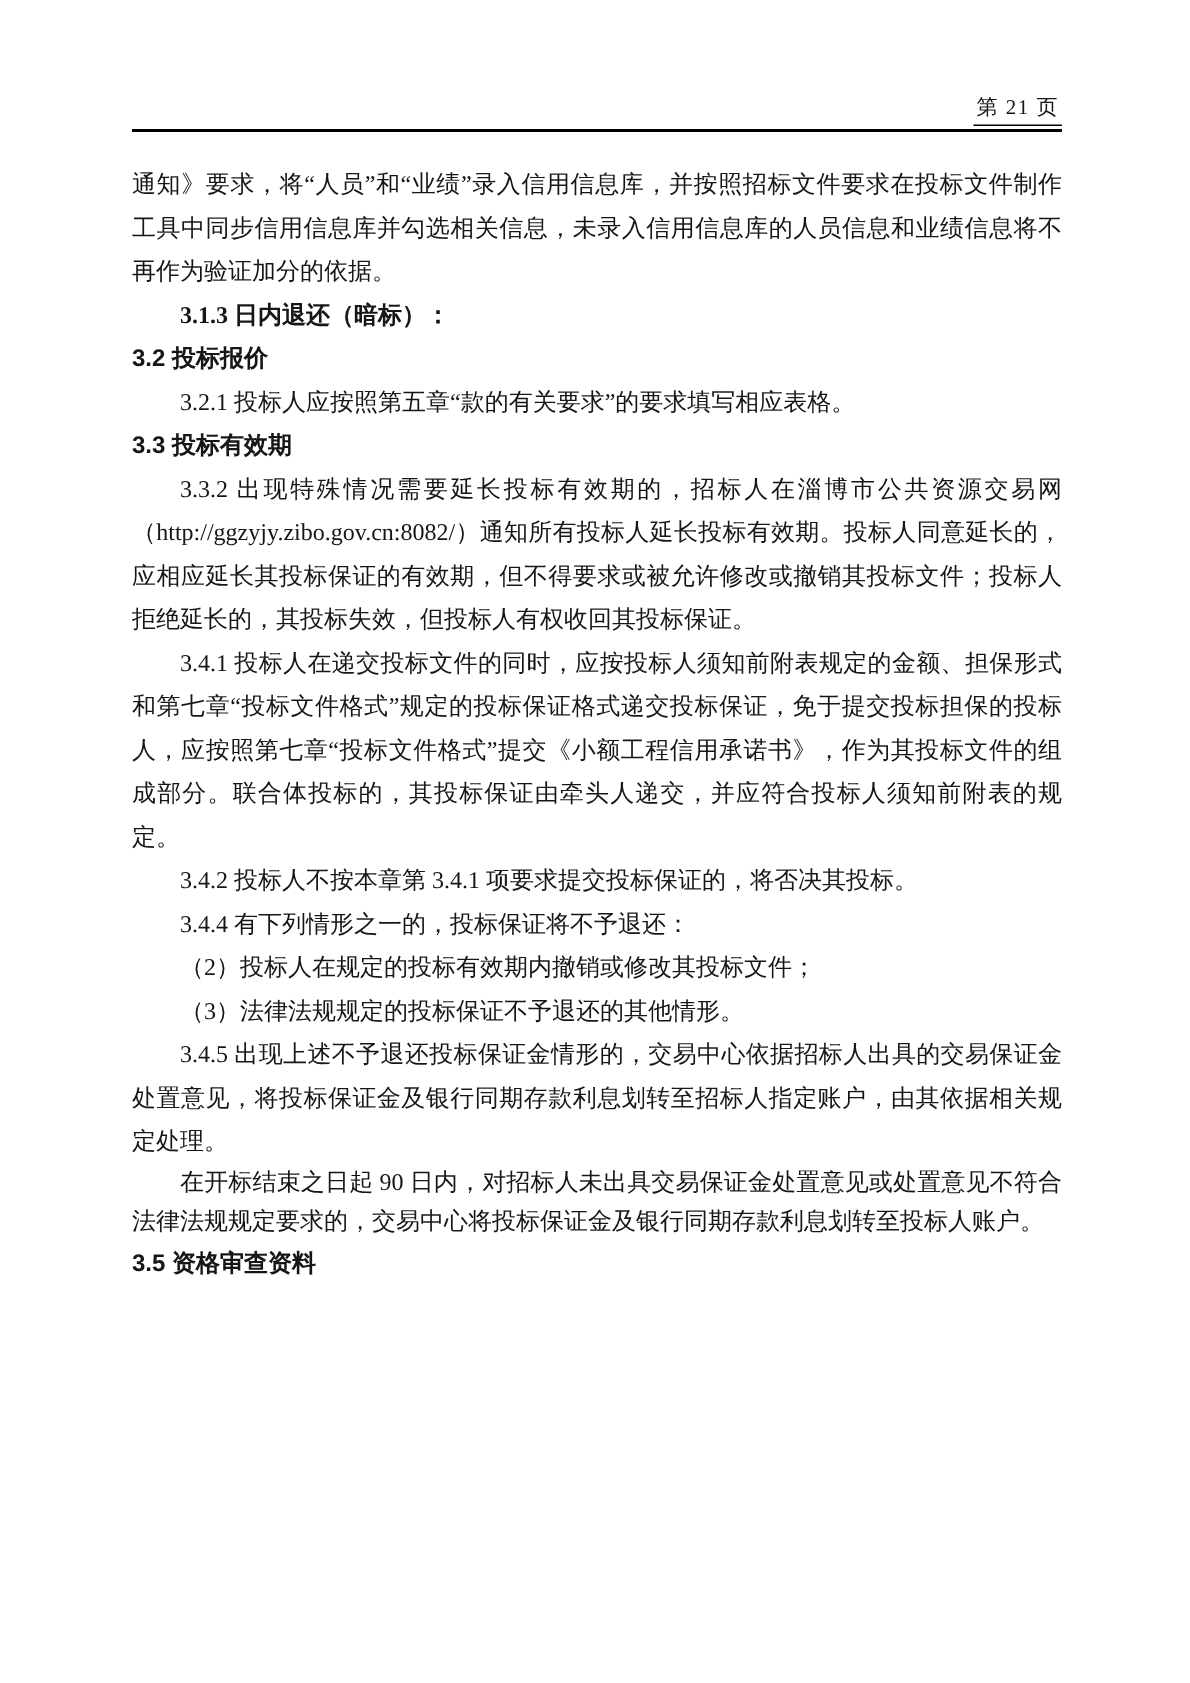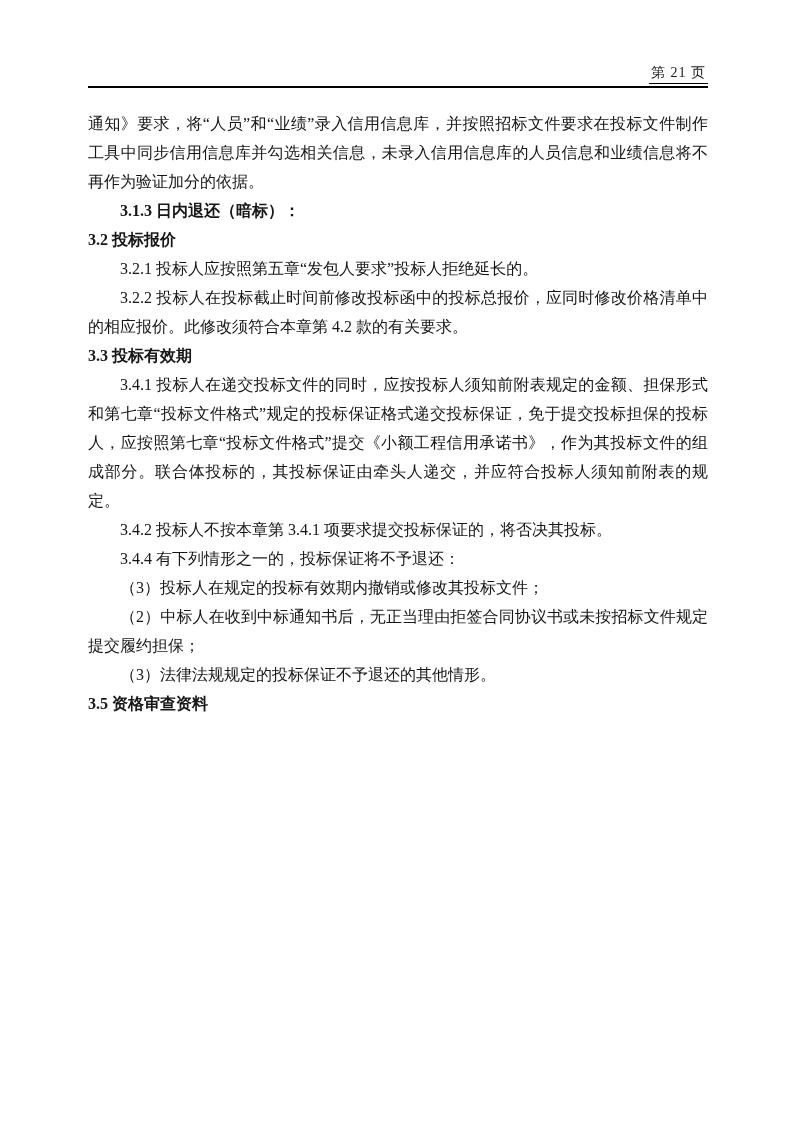--- a/index.html
+++ b/index.html
@@ -37,21 +37,21 @@
     padding-top: 21px;
     font-size: 16px;
     line-height: 29px;
     text-align: justify;
   }
   .doc p { margin: 0; }
   .ind  { text-indent: 2em; }
   .h {
     font-weight: bold;
     margin: 1px 0;
-    font-family: Liberation Serif, serif;
+    font-family: Liberation Sans, sans-serif;
   }
   .sub {
     font-weight: bold;
     text-indent: 2em;
   }
   .tight {
     line-height: 26px;
     margin-top: 4px;
     text-indent: 2em;
   }
@@ -63,26 +63,27 @@
 <div class="page">
 
   <header class="hdr">
     <span class="pgnum">第 21 页</span>
   </header>
 
   <main class="doc">
     <p class="cont">通知》要求，将“人员”和“业绩”录入信用信息库，并按照招标文件要求在投标文件制作工具中同步信用信息库并勾选相关信息，未录入信用信息库的人员信息和业绩信息将不再作为验证加分的依据。</p>
     <p class="sub">3.1.3 日内退还（暗标）：</p>
     <p class="h">3.2 投标报价</p>
-    <p class="ind">3.2.1 投标人应按照第五章“发包人要求”投标人拒绝延长的。</p>
-    <p class="ind">3.2.2 投标人在投标截止时间前修改投标函中的投标总报价，应同时修改价格清单中的相应报价。此修改须符合本章第 4.2 款的有关要求。</p>
+    <p class="ind">3.2.1 投标人应按照第五章“款的有关要求”的要求填写相应表格。</p>
     <p class="h">3.3 投标有效期</p>
+    <p class="ind">3.3.2 出现特殊情况需要延长投标有效期的，招标人在淄博市公共资源交易网（http://ggzyjy.zibo.gov.cn:8082/）通知所有投标人延长投标有效期。投标人同意延长的，应相应延长其投标保证的有效期，但不得要求或被允许修改或撤销其投标文件；投标人拒绝延长的，其投标失效，但投标人有权收回其投标保证。</p>
     <p class="ind">3.4.1 投标人在递交投标文件的同时，应按投标人须知前附表规定的金额、担保形式和第七章“投标文件格式”规定的投标保证格式递交投标保证，免于提交投标担保的投标人，应按照第七章“投标文件格式”提交《小额工程信用承诺书》，作为其投标文件的组成部分。联合体投标的，其投标保证由牵头人递交，并应符合投标人须知前附表的规定。</p>
     <p class="ind">3.4.2 投标人不按本章第 3.4.1 项要求提交投标保证的，将否决其投标。</p>
     <p class="ind">3.4.4 有下列情形之一的，投标保证将不予退还：</p>
-    <p class="ind">（3）投标人在规定的投标有效期内撤销或修改其投标文件；</p>
-    <p class="ind">（2）中标人在收到中标通知书后，无正当理由拒签合同协议书或未按招标文件规定提交履约担保；</p>
+    <p class="ind">（2）投标人在规定的投标有效期内撤销或修改其投标文件；</p>
     <p class="ind">（3）法律法规规定的投标保证不予退还的其他情形。</p>
+    <p class="ind">3.4.5 出现上述不予退还投标保证金情形的，交易中心依据招标人出具的交易保证金处置意见，将投标保证金及银行同期存款利息划转至招标人指定账户，由其依据相关规定处理。</p>
+    <p class="tight">在开标结束之日起 90 日内，对招标人未出具交易保证金处置意见或处置意见不符合法律法规规定要求的，交易中心将投标保证金及银行同期存款利息划转至投标人账户。</p>
     <p class="h sp">3.5 资格审查资料</p>
 
   </main>
 
 </div>
 
 </body></html>

